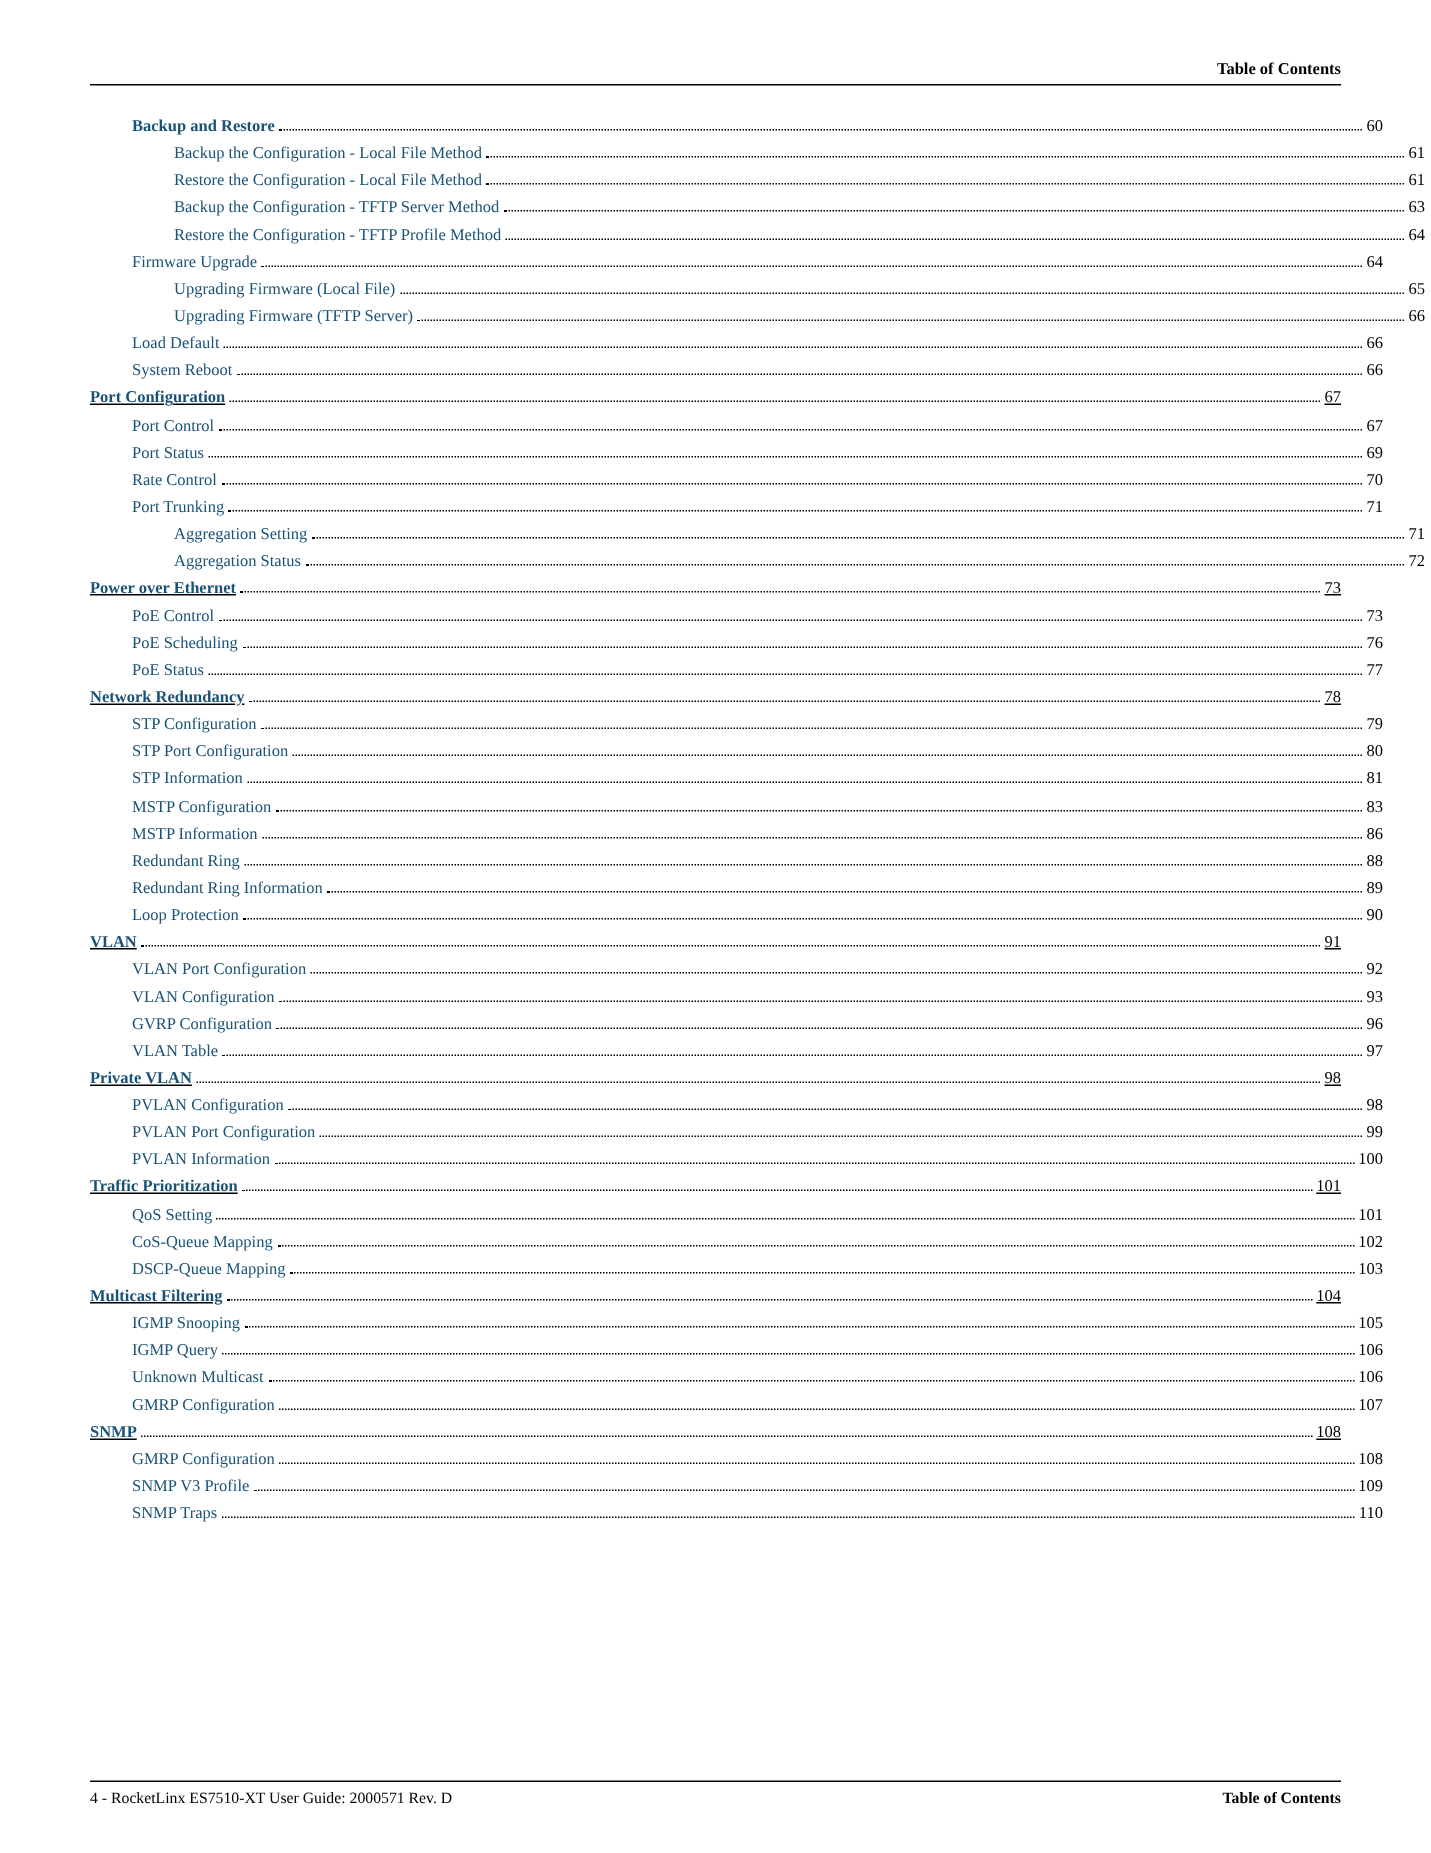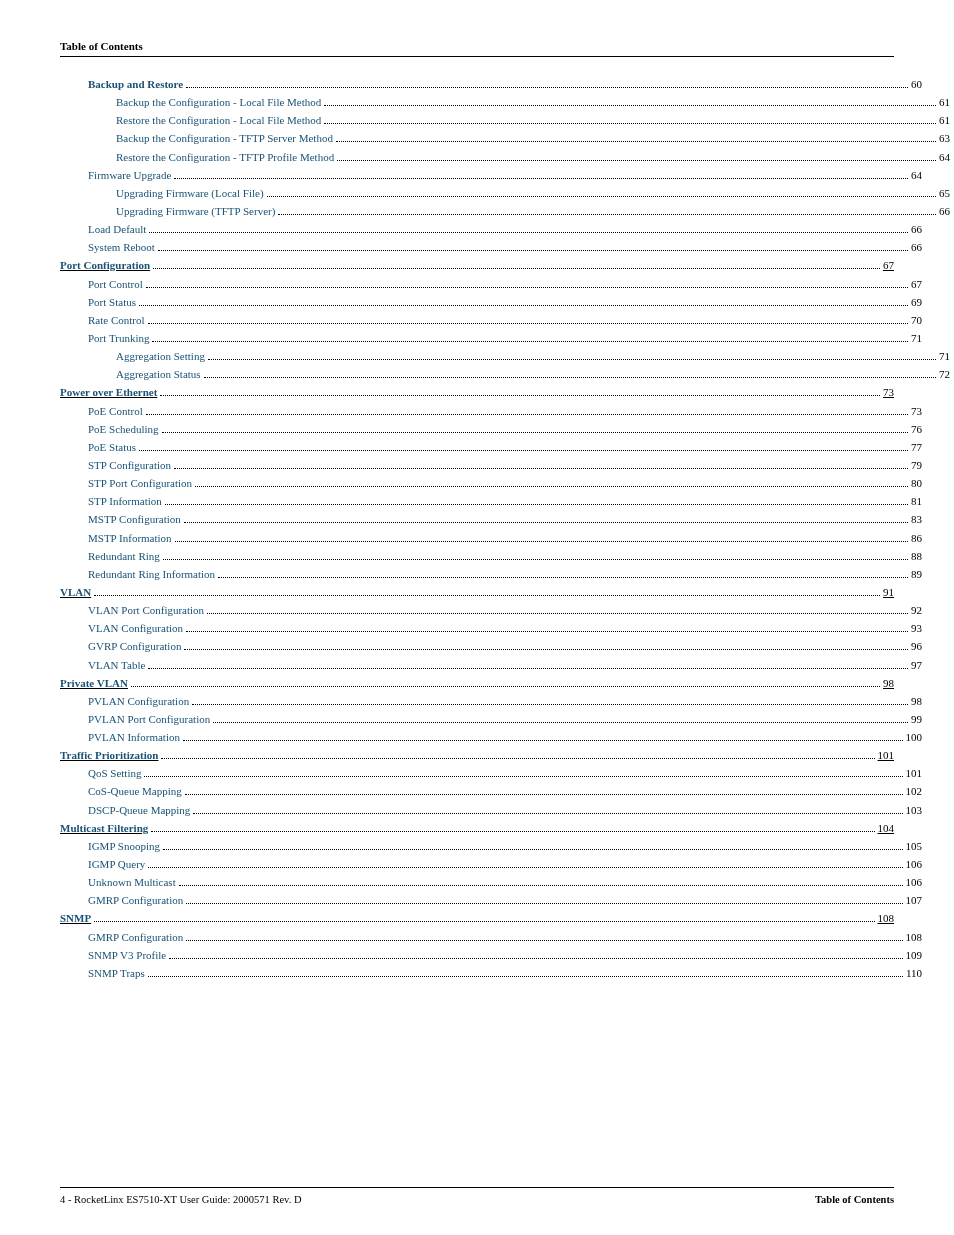--- a/index.html
+++ b/index.html
@@ -11,20 +11,21 @@
       width: 954px;
       min-height: 1235px;
       padding: 0;
     }
     .page {
       width: 954px;
       min-height: 1235px;
       padding: 40px 60px 40px 60px;
       position: relative;
       background: #fff;
+      text-align: right;
     }
     .header-bar {
       border-bottom: 1.5px solid #000;
       padding-bottom: 4px;
       margin-bottom: 18px;
     }
     .header-bar span {
       font-size: 11px;
       font-weight: bold;
       color: #000;
@@ -196,20 +197,25 @@
       <div class="toc-entry level2">
         <span class="toc-label">PoE Scheduling</span>
         <span class="toc-dots"></span>
         <span class="toc-page">76</span>
       </div>
       <div class="toc-entry level2">
         <span class="toc-label">PoE Status</span>
         <span class="toc-dots"></span>
         <span class="toc-page">77</span>
       </div>
+      <div class="toc-entry level1">
+        <span class="toc-label bold">Network Redundancy</span>
+        <span class="toc-dots"></span>
+        <span class="toc-page">78</span>
+      </div>
       <div class="toc-entry level2">
         <span class="toc-label">STP Configuration</span>
         <span class="toc-dots"></span>
         <span class="toc-page">79</span>
       </div>
       <div class="toc-entry level2">
         <span class="toc-label">STP Port Configuration</span>
         <span class="toc-dots"></span>
         <span class="toc-page">80</span>
       </div>
@@ -230,20 +236,25 @@
       </div>
       <div class="toc-entry level2">
         <span class="toc-label">Redundant Ring</span>
         <span class="toc-dots"></span>
         <span class="toc-page">88</span>
       </div>
       <div class="toc-entry level2">
         <span class="toc-label">Redundant Ring Information</span>
         <span class="toc-dots"></span>
         <span class="toc-page">89</span>
+      </div>
+      <div class="toc-entry level2">
+        <span class="toc-label">Loop Protection</span>
+        <span class="toc-dots"></span>
+        <span class="toc-page">90</span>
       </div>
       <div class="toc-entry level1">
         <span class="toc-label bold">VLAN</span>
         <span class="toc-dots"></span>
         <span class="toc-page">91</span>
       </div>
       <div class="toc-entry level2">
         <span class="toc-label">VLAN Port Configuration</span>
         <span class="toc-dots"></span>
         <span class="toc-page">92</span>

